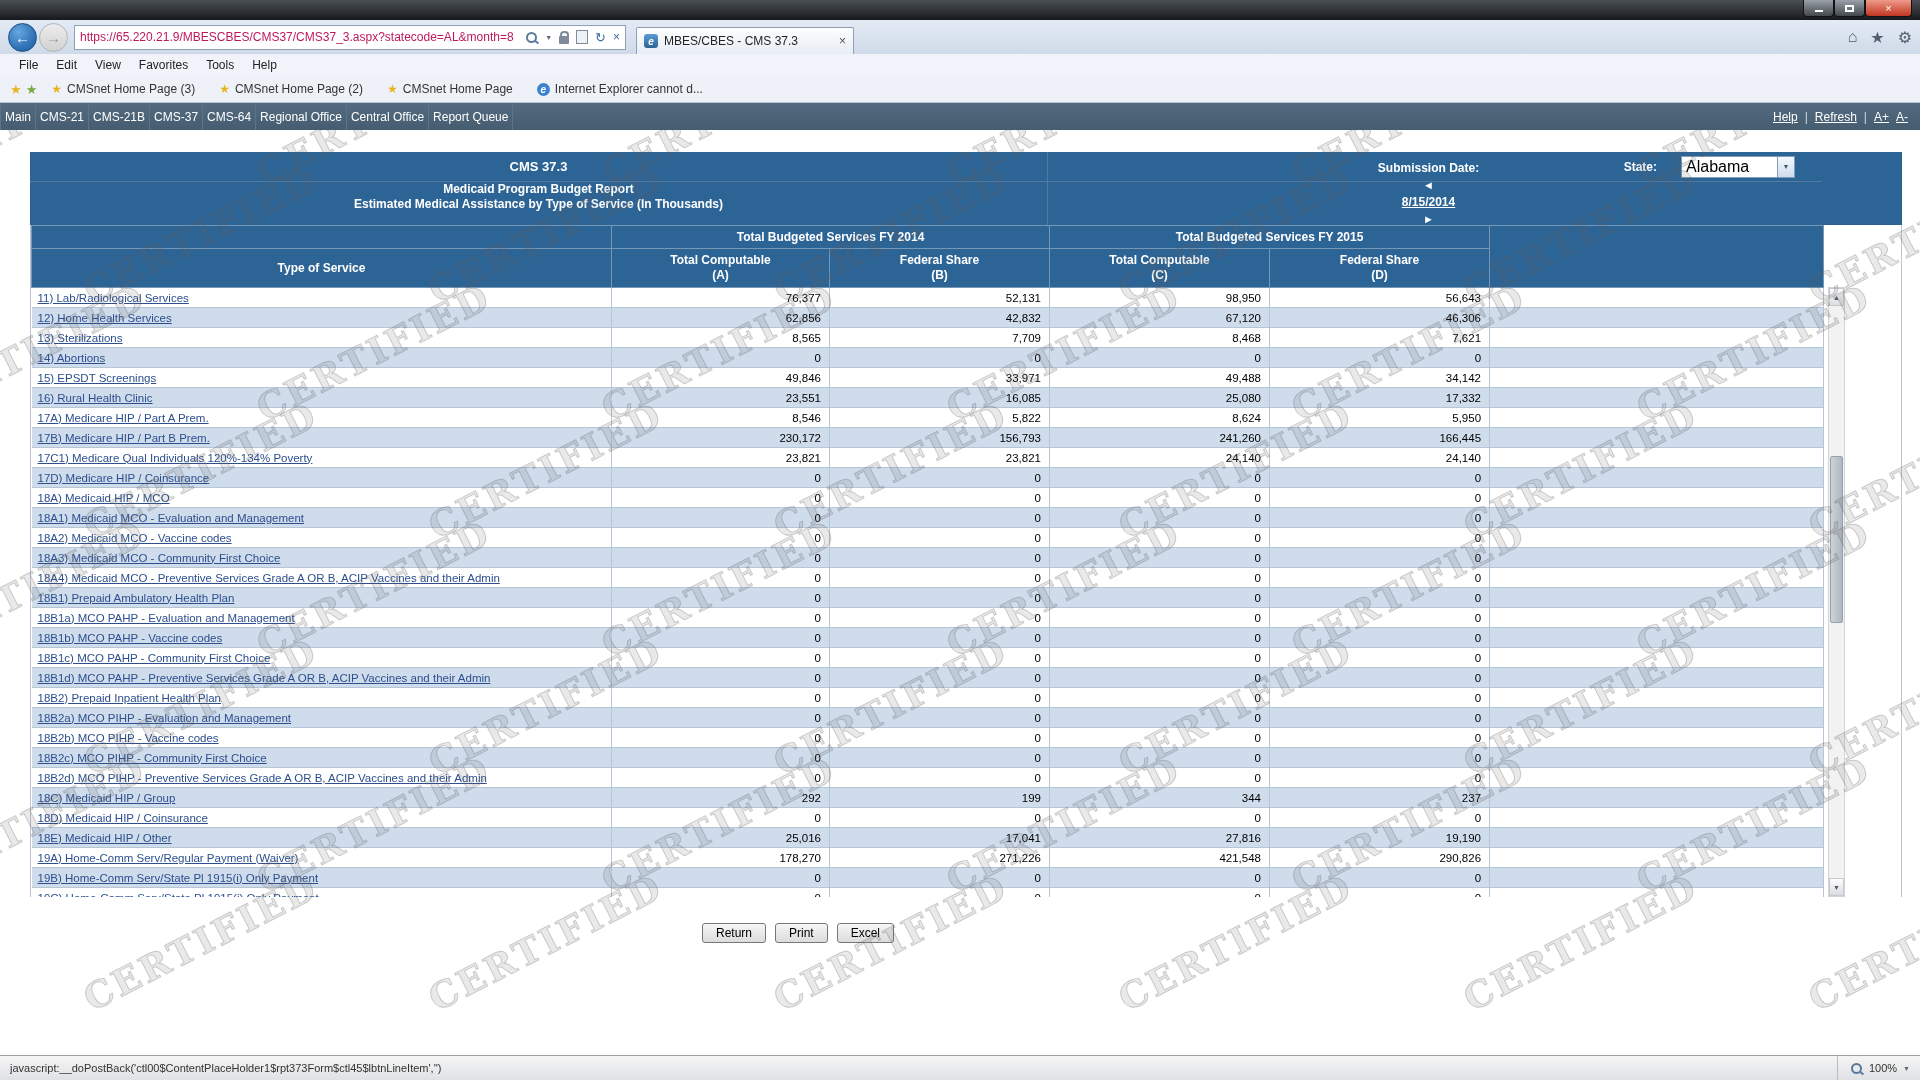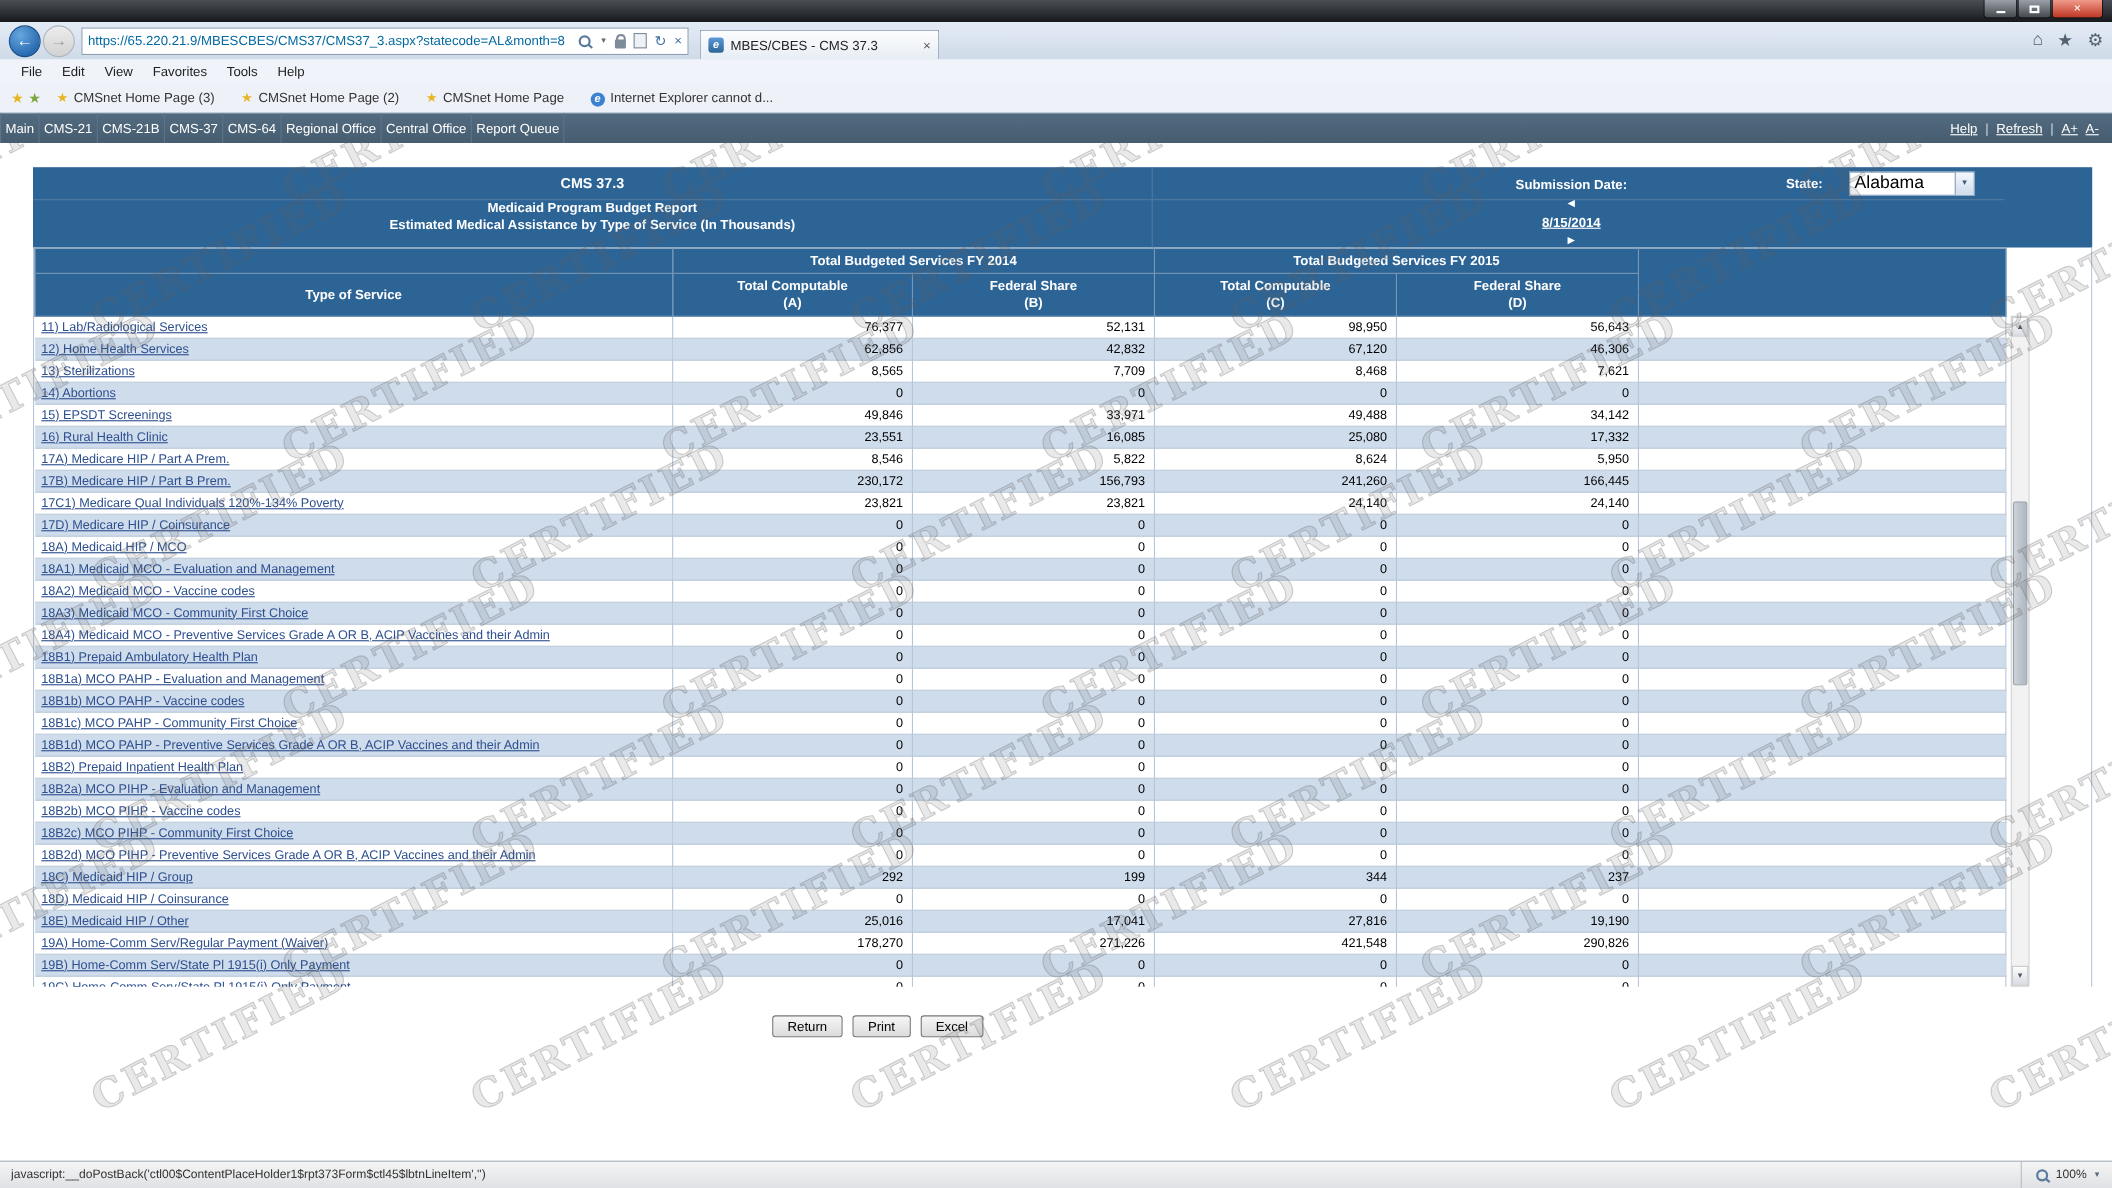--- a/index.html
+++ b/index.html
@@ -13,21 +13,21 @@
   .glyph-min{width:8px;height:2px;background:#fff;margin-top:5px;}
   .glyph-max{width:9px;height:7px;border:2px solid #fff;box-sizing:border-box;}
   .glyph-x{font-size:11px;line-height:1;}
 
   
   .chrome-row{height:34px;background:linear-gradient(#e3ebf5,#cfdae8);display:flex;align-items:center;padding:0 8px;flex:0 0 auto;}
   .nav-circle{width:27px;height:27px;border-radius:50%;display:flex;align-items:center;justify-content:center;font-size:15px;flex:0 0 auto;cursor:pointer;}
   .nav-circle.back{background:radial-gradient(circle at 35% 30%,#66a7e0,#2a6cb0 70%);border:1px solid #1c4e85;color:#fff;margin-right:2px;}
   .nav-circle.fwd{background:linear-gradient(#ececec,#d2d2d2);border:1px solid #adb5bd;color:#999;}
   .address-bar{width:552px;height:25px;background:#fff;border:1px solid #8fa0b4;margin-left:6px;display:flex;align-items:center;padding:0 5px;box-sizing:border-box;}
-  .url-text{flex:1;font-size:12px;color:#0369a1;white-space:nowrap;overflow:hidden;}
+  .url-text{flex:1;font-size:12px;color:#be185d;white-space:nowrap;overflow:hidden;}
   .abar-icons{display:flex;align-items:center;gap:7px;}
   .caret-sm{font-size:7px;color:#5b6878;}
   .mag{position:relative;width:13px;height:13px;display:inline-block;}
   .mag::before{content:"";position:absolute;left:1px;top:1px;width:7px;height:7px;border:2px solid #5b7b9d;border-radius:50%;}
   .mag::after{content:"";position:absolute;left:9px;top:10px;width:5px;height:2px;background:#5b7b9d;transform:rotate(40deg);}
   .lock-glyph{position:relative;width:10px;height:8px;background:#7e8b9b;border-radius:1px;display:inline-block;margin-top:5px;}
   .lock-glyph::before{content:"";position:absolute;left:1px;top:-5px;width:5px;height:5px;border:2px solid #7e8b9b;border-bottom:none;border-radius:4px 4px 0 0;}
   .compat-icon{width:10px;height:12px;border:1px solid #7e8b9b;background:#eef2f7;display:inline-block;}
   .refresh-glyph{font-size:13px;color:#3c6ea5;line-height:1;}
   .stop-glyph{font-size:12px;color:#3c6ea5;line-height:1;}

